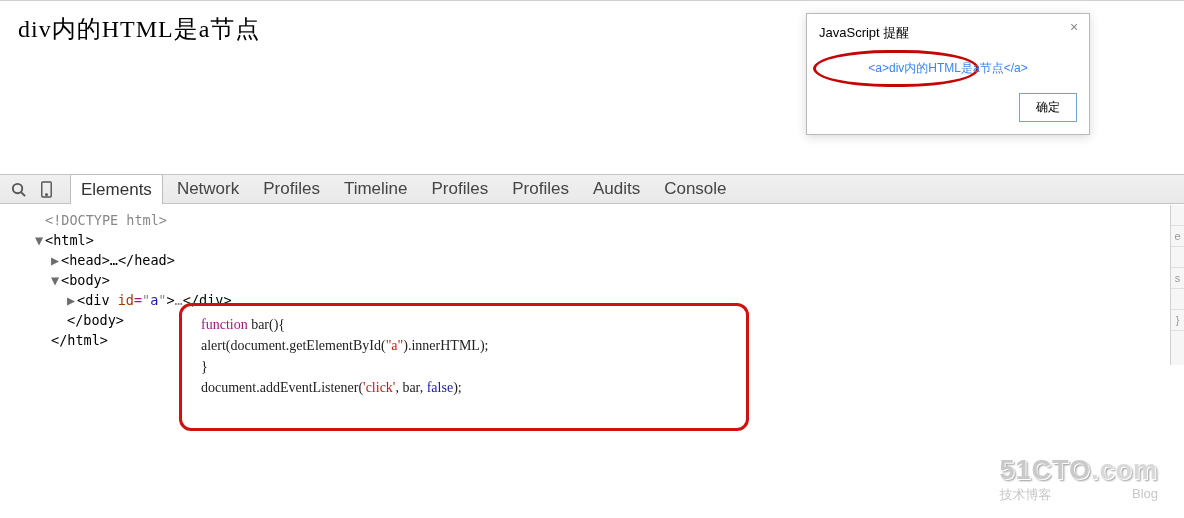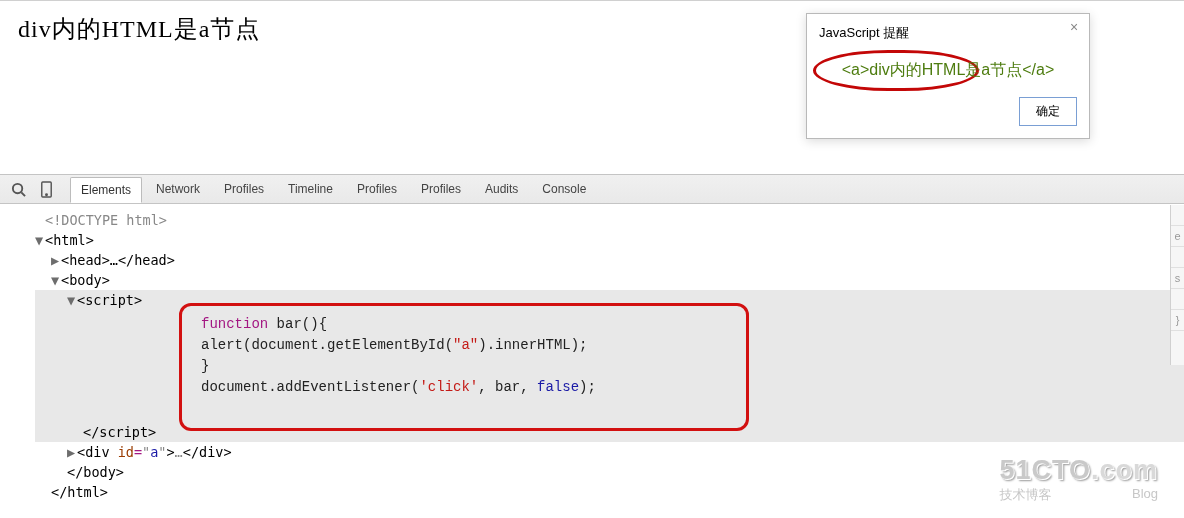--- a/index.html
+++ b/index.html
@@ -56,22 +56,22 @@
     align-items: center;
     justify-content: center;
     color: #888;
     cursor: pointer;
     font-size: 14px;
   }
   .alert-msg-row {
     position: relative;
     padding: 12px 12px 8px 12px;
     text-align: center;
-    font-size: 16px;
-    color: #4d7c0f;
+    font-size: 12px;
+    color: #3b82f6;
   }
   
   .alert-msg-row::before {
     content: "";
     position: absolute;
     left: 6px;
     right: 110px;
     top: 2px;
     bottom: -2px;
     border: 3px solid #c30707;
@@ -96,21 +96,21 @@
   .devtools-bar {
     height: 30px;
     background: linear-gradient(#f0f0f0,#e9e9e9);
     border-top: 1px solid #c4c4c4;
     border-bottom: 1px solid #c4c4c4;
     display: flex;
     align-items: center;
     padding: 0 6px;
     gap: 4px;
     color: #555;
-    font-size: 12px;
+    font-size: 17px;
   }
   .bar-icon {
     width: 24px;
     height: 24px;
     display: flex;
     align-items: center;
     justify-content: center;
     color: #555;
   }
   .panel-tab {
@@ -161,21 +161,21 @@
     width: 570px;
     height: 128px;
     border: 3px solid #d21010;
     border-radius: 12px;
     pointer-events: none;
   }
   .code-lines {
     position: absolute;
     left: 180px;
     top: 110px;
-    font-family: Liberation Mono, monospace;
+    font-family: Liberation Serif, serif;
     font-size: 14px;
     line-height: 21px;
     color: #222;
   }
   .kw-fn { color: #a31682; }
   .kw-lit { color: #1a1aa6; }
   .str { color: #c41a16; }
 
   
   .side-sliver {
@@ -258,25 +258,20 @@
   <span class="panel-tab">Audits</span>
   <span class="panel-tab">Console</span>
 </div>
 
 <div class="dom-panel">
   <div class="row"><span class="tog"> </span><span>&lt;!DOCTYPE html&gt;</span></div>
   <div class="row"><span class="tog">▼</span><span class="tag">&lt;html&gt;</span></div>
   <div class="row i1"><span class="tog">▶</span><span class="tag">&lt;head&gt;…&lt;/head&gt;</span></div>
   <div class="row i1"><span class="tog">▼</span><span class="tag">&lt;body&gt;</span></div>
 
-  <div class="hl-block">
-    <div class="row i2"><span class="tog">▼</span><span class="tag">&lt;script&gt;</span></div>
-    <div class="row" style="height:112px"></div>
-    <div class="row i3"><span class="tag">&lt;/script&gt;</span></div>
-  </div>
 
   <div class="row i2"><span class="tog">▶</span><span class="tag">&lt;div </span><span class="attrname">id</span><span class="punct">=</span>"<span class="attrval">a</span>"<span class="tag">&gt;</span>…<span class="tag">&lt;/div&gt;</span></div>
   <div class="row i2"><span class="tag">&lt;/body&gt;</span></div>
   <div class="row i1"><span class="tag">&lt;/html&gt;</span></div>
 
   <div class="code-box"></div>
 
   <div class="code-lines">
     <div><span class="kw-fn">function</span> bar(){</div>
     <div>    alert(document.getElementById(<span class="str">"a"</span>).innerHTML);</div>

